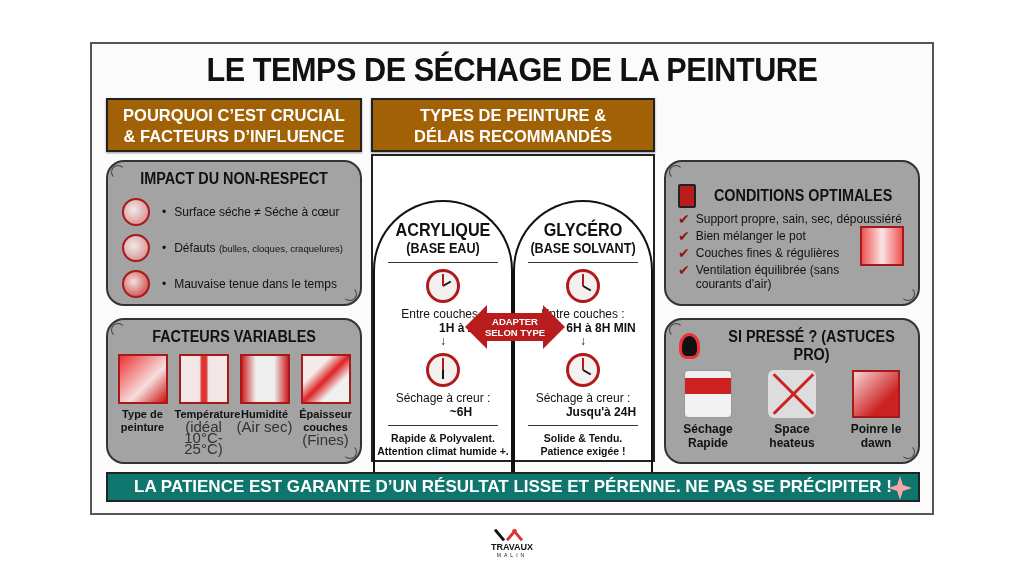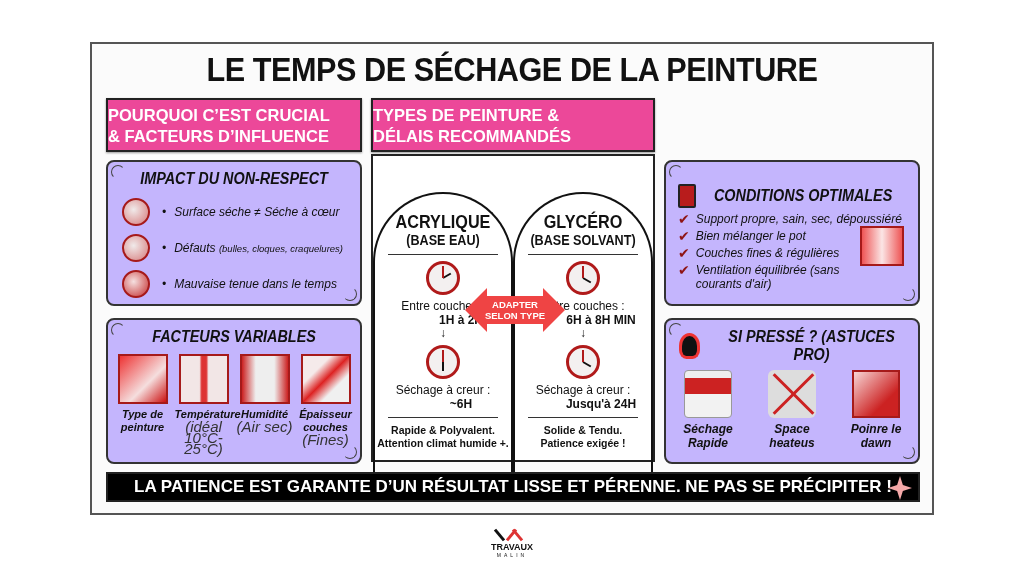--- a/index.html
+++ b/index.html
@@ -1,57 +1,57 @@
 <!DOCTYPE html>
 <html><head>
 <meta charset="utf-8">
 <style>
   * { box-sizing: border-box; margin: 0; padding: 0; }
   html, body { width: 1024px; height: 572px; background: #ffffff; overflow: hidden; }
   body { font-family: "Liberation Sans", "DejaVu Sans", sans-serif; color: #111; position: relative; }
   .poster { position: absolute; left: 90px; top: 42px; width: 844px; height: 473px; border: 2px solid #555; background: #fbfbfb; }
   .title { position: absolute; left: 0; right: 0; top: 6px; text-align: center; font-size: 34px; font-weight: 700; letter-spacing: -0.5px; transform: scaleX(0.9); color: #111; }
-  .hdr { position: absolute; top: 54px; height: 54px; background: #ec4899; border: 2px solid #222; color: #fff; font-weight: 700; font-size: 16.5px; line-height: 21px; padding-top: 5px; box-shadow: 0 1px 2px rgba(0,0,0,.4); }
+  .hdr { position: absolute; top: 54px; height: 54px; background: #a16207; border: 2px solid #222; color: #fff; font-weight: 700; font-size: 16.5px; text-align: center; line-height: 21px; padding-top: 5px; box-shadow: 0 1px 2px rgba(0,0,0,.4); }
   .hdr span { display: block; }
-  .card { position: absolute; background: #c4b5fd; border: 2px solid #333; border-radius: 8px; font-style: italic; }
+  .card { position: absolute; background: #a3a3a3; border: 2px solid #333; border-radius: 18px; }
   .card::before, .card::after { content: ""; position: absolute; width: 12px; height: 12px; border: 1px solid #444; border-radius: 50%; }
   .card::before { top: 3px; left: 3px; border-right-color: transparent; border-bottom-color: transparent; }
   .card::after { bottom: 3px; right: 3px; border-left-color: transparent; border-top-color: transparent; }
   .card-title { text-align: center; font-weight: 700; font-size: 16px; margin-top: 8px; transform: scaleX(0.9); }
   .impact-row { display: flex; align-items: center; height: 36px; padding-left: 14px; }
   .round-ico { width: 28px; height: 28px; border-radius: 50%; border: 2px solid #a61a1a; background: radial-gradient(circle at 40% 40%, #f0eaea, #d67b7b); margin-right: 12px; flex: none; }
   .bullet { font-size: 12px; }
   .bullet::before { content: "•"; margin-right: 8px; }
   .bullet small { font-size: 9.5px; }
   .fact-row { display: flex; justify-content: space-around; margin-top: 8px; padding: 0 4px; }
   .fact { width: 58px; text-align: center; }
   .fact-img { width: 50px; height: 50px; margin: 0 auto 4px; border: 2px solid #a61a1a; background: linear-gradient(135deg, #e33 0%, #f5dede 60%, #c11 100%); }
   .fact-lbl { font-size: 11px; font-weight: 700; line-height: 13px; }
   .fact-sub { font-size: 15px; color: #333; line-height: 11px; }
   .center-box { position: absolute; left: 279px; top: 110px; width: 284px; height: 308px; border: 2px solid #222; background: #fff; }
-  .arch { position: absolute; top: 36px; width: 140px; height: 280px; border: 2px solid #111; border-bottom: none; border-radius: 70px 70px 0 0; text-align: center; }
+  .arch { position: absolute; top: 44px; width: 140px; height: 280px; border: 2px solid #111; border-bottom: none; border-radius: 70px 70px 0 0; text-align: center; }
   .arch.left { left: 0; } .arch.right { right: 0; }
   .arch-title { font-weight: 700; font-size: 18px; margin-top: 18px; transform: scaleX(0.9); line-height: 20px; }
   .arch-sub { font-weight: 700; font-size: 14px; transform: scaleX(0.9); }
   .hr { width: 110px; height: 1px; background: #333; margin: 6px auto; }
   .clock { width: 34px; height: 34px; border-radius: 50%; border: 3px solid #b01a1a; background: #f3f0f0; margin: 6px auto 4px; position: relative; }
   .clock .h { position: absolute; left: 50%; top: 50%; width: 2px; height: 9px; background: #111; transform-origin: bottom center; }
   .clock .m { position: absolute; left: 50%; top: 50%; width: 2px; height: 12px; background: #b01a1a; transform-origin: bottom center; }
   .lbl { font-size: 12px; }
   .val { font-size: 12px; font-weight: 700; padding-left: 36px; }
   .arrow-down { font-size: 12px; line-height: 12px; }
   .note { font-size: 10.5px; font-weight: 700; line-height: 13px; }
-  .adapter { position: absolute; left: 92px; top: 132px; width: 100px; height: 44px; background: #ef4444; clip-path: polygon(0 50%, 22% 0, 22% 18%, 78% 18%, 78% 0, 100% 50%, 78% 100%, 78% 82%, 22% 82%, 22% 100%); color: #fff; font-weight: 700; font-size: 9.5px; text-align: center; line-height: 11px; padding-top: 11px; }
+  .adapter { position: absolute; left: 92px; top: 149px; width: 100px; height: 44px; background: #b91c1c; clip-path: polygon(0 50%, 22% 0, 22% 18%, 78% 18%, 78% 0, 100% 50%, 78% 100%, 78% 82%, 22% 82%, 22% 100%); color: #fff; font-weight: 700; font-size: 9.5px; text-align: center; line-height: 11px; padding-top: 11px; }
   .cond-row { display: flex; align-items: flex-start; font-size: 12px; margin: 3px 0 0 12px; line-height: 14px; }
   .check { color: #8e1414; font-weight: 700; margin-right: 6px; font-size: 14px; }
   .tip-row { display: flex; justify-content: space-around; margin-top: 6px; }
   .tip { width: 70px; text-align: center; }
   .tip-img { width: 48px; height: 48px; margin: 0 auto 4px; }
   .tip-lbl { font-size: 12px; font-weight: 700; line-height: 14px; }
-  .footer { position: absolute; left: 14px; top: 428px; width: 814px; height: 30px; background: #000000; border: 2px solid #222; color: #fff; font-weight: 700; font-size: 17px; line-height: 26px; text-align: center; }
+  .footer { position: absolute; left: 14px; top: 428px; width: 814px; height: 30px; background: #0f766e; border: 2px solid #222; color: #fff; font-weight: 700; font-size: 17px; line-height: 26px; text-align: center; }
   .footer .sparkle { position: absolute; right: 6px; top: 2px; width: 24px; height: 24px; background: #f4a8a8; clip-path: polygon(50% 0, 62% 38%, 100% 50%, 62% 62%, 50% 100%, 38% 62%, 0 50%, 38% 38%); }
   .logo { position: absolute; left: 486px; top: 526px; width: 52px; text-align: center; }
   .logo-mark { height: 16px; position: relative; }
   .logo-txt { font-size: 9px; font-weight: 700; line-height: 10px; }
   .logo-sub { font-size: 5px; letter-spacing: 3px; }
 </style>
 </head>
 <body>
 
 <div class="poster">

